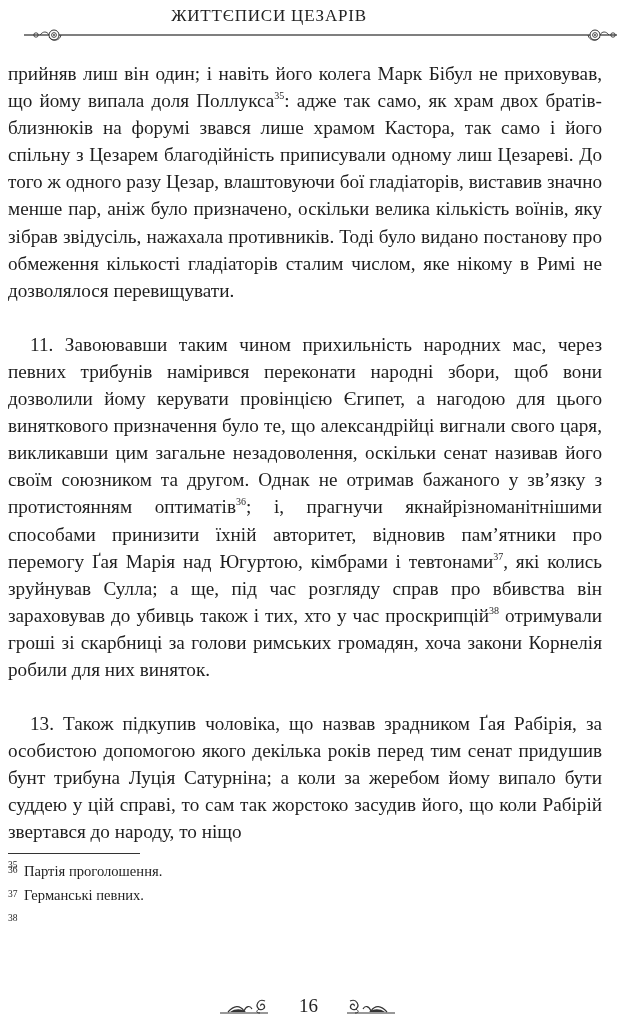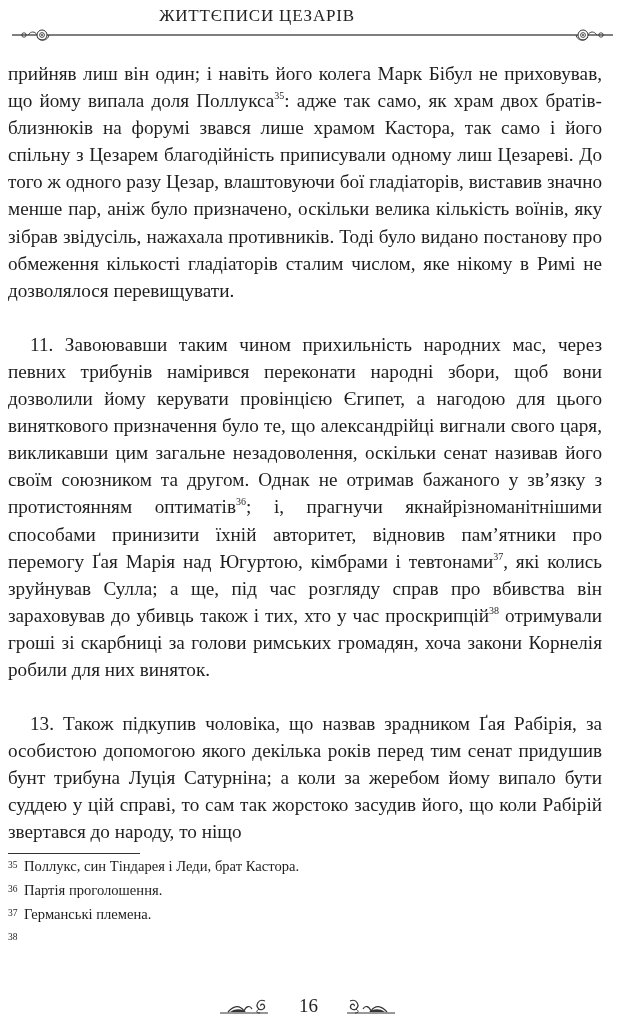--- a/index.html
+++ b/index.html
@@ -2,21 +2,21 @@
 <html><head>
   <meta charset="utf-8">
   <style>
     html, body { margin: 0; padding: 0; background: #ffffff; }
     body {
       width: 617px; height: 1024px; position: relative; overflow: hidden;
       font-family: "Liberation Serif", "DejaVu Serif", serif;
       color: #1e1e1e;
     }
     .header {
-      position: absolute; left: 4px; top: 0; width: 506px; height: 50px;
+      position: absolute; left: 16px; top: 0; width: 506px; height: 50px;
     }
     .header-title {
       position: absolute; left: 0; right: 0; top: 6px;
       text-align: center; font-size: 17px; letter-spacing: 0.8px;
       color: #222;
     }
     .header-rule {
       position: absolute; top: 28px; left: 0; width: 617px; height: 14px;
     }
     .body-text {
@@ -82,29 +82,28 @@
   <p class="para indent">
     <span>13. Також підкупив чоловіка, що назвав зрадником Ґая Рабірія, за особистою допомогою якого декілька років перед тим сенат придушив бунт трибуна Луція Сатурніна; а коли за жеребом йому випало бути суддею у цій справі, то сам так жорстоко засудив його, що коли Рабірій звертався до народу, то ніщо</span>
   </p>
 </div>
 
 <div class="fn-rule"></div>
 
 <div class="footnotes">
   <div class="fn">
     <span class="fn-num">35</span>
-    <span>Поллукс, син Тіндарея і Леди, брат Кастора.</span>
   </div>
   <div class="fn">
     <span class="fn-num">36</span>
     <span>Партія проголошення.</span>
   </div>
   <div class="fn">
     <span class="fn-num">37</span>
-    <span>Германські племена.</span>
+    <span>Германські певних.</span>
   </div>
   <div class="fn">
     <span class="fn-num">38</span>
   </div>
 </div>
 
 <div class="footer">
   <svg class="footer-orn" style="left:218px" width="52" height="20" viewBox="0 0 52 20">
     <path d="M2 17 L50 17" stroke="#333" stroke-width="1.2"></path>
     <path d="M10 16 C 16 9, 22 9, 26 15 C 28 10, 32 9, 34 13" fill="none" stroke="#333" stroke-width="1.2"></path>

